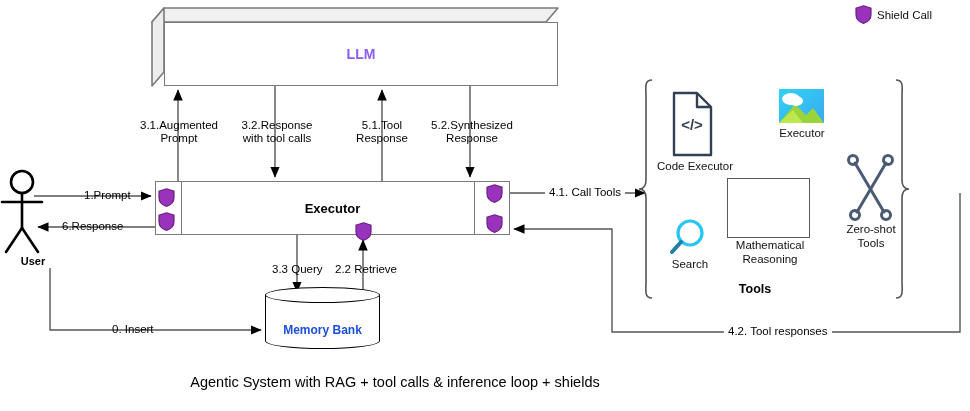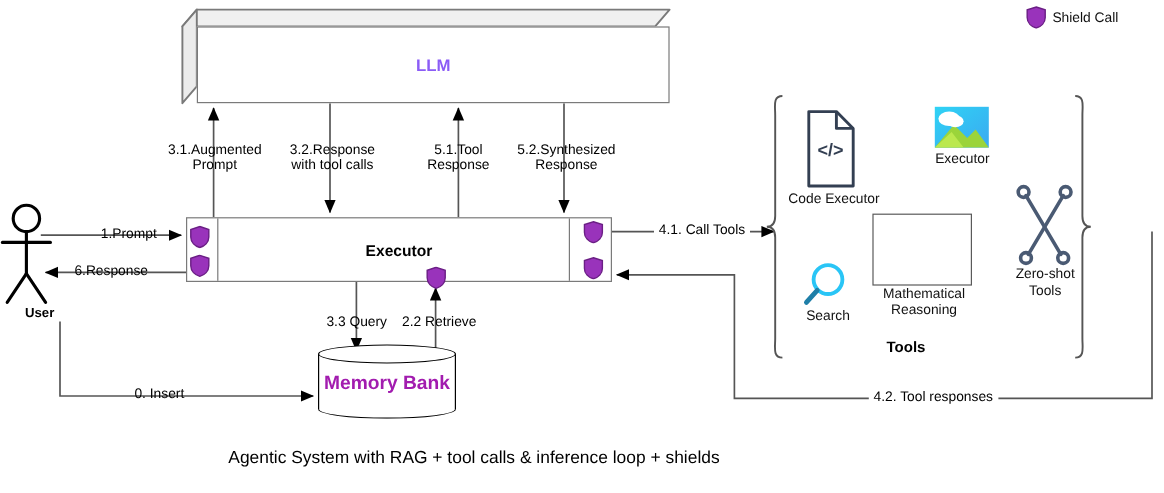--- a/index.html
+++ b/index.html
@@ -42,22 +42,22 @@
   #mb-top{
     position:absolute;left:0;top:0;width:115px;height:16px;
     border:1.5px solid #000;border-radius:50%;box-sizing:border-box;background:#fff;
   }
   #mb-bottom{
     position:absolute;left:0;top:46px;width:115px;height:16px;
     border:1.5px solid #000;border-radius:50%;box-sizing:border-box;
     background:#fff;clip-path:inset(50% 0 0 0);
   }
   #mb-label{
-    position:absolute;left:0;top:24px;width:115px;text-align:center;
-    font-weight:bold;font-size:16px;color:#a21caf;
+    position:absolute;left:0;top:36px;width:115px;text-align:center;
+    font-weight:bold;font-size:12px;color:#1d4ed8;
   }
 
   
   .shield{position:absolute;width:17px;height:19px;}
   .shield svg{display:block;width:100%;height:100%;}
 
   
   .tool-item{position:absolute;text-align:center;}
   .tool-caption{font-size:11.5px;line-height:13px;color:#111;white-space:nowrap;}
   #tools-title{

